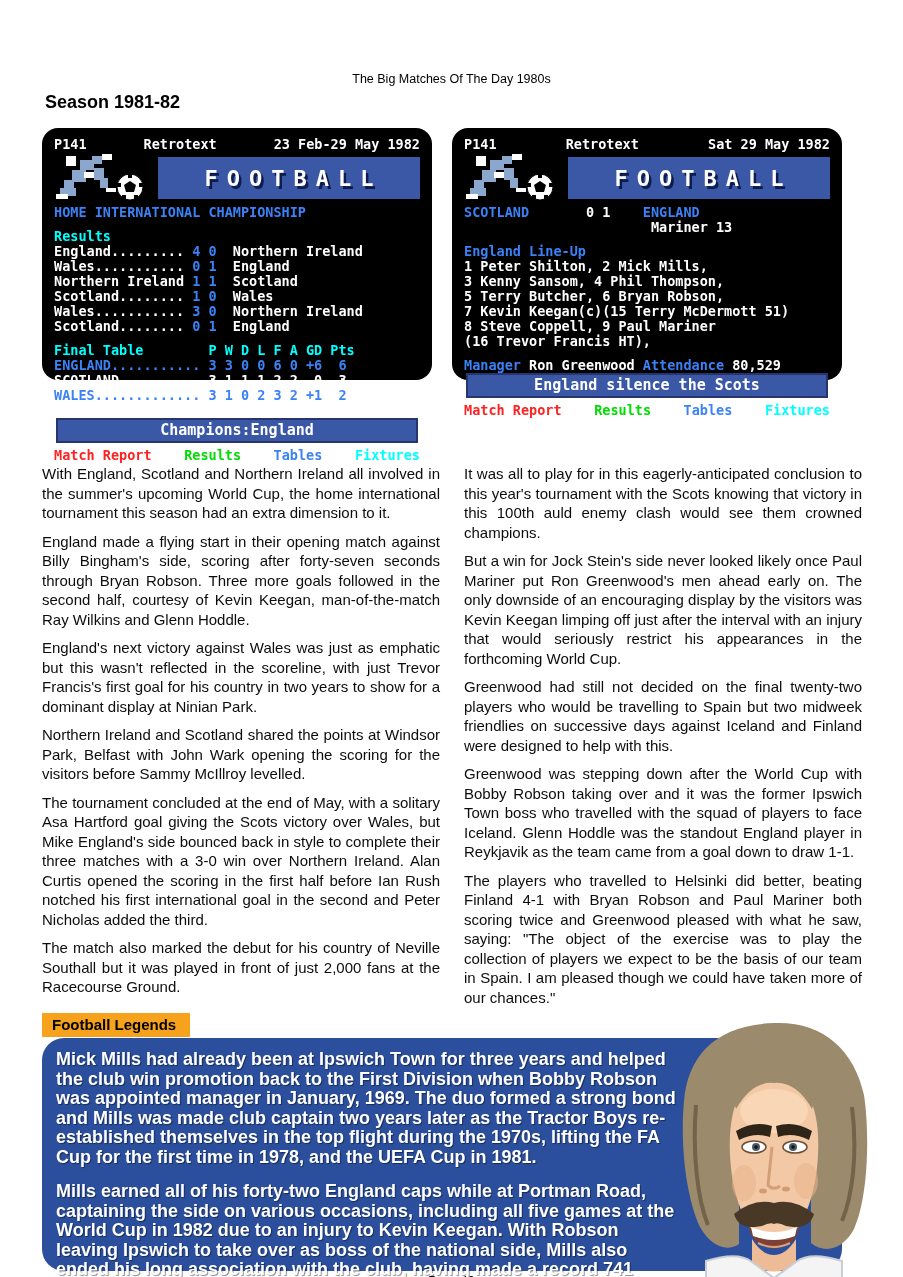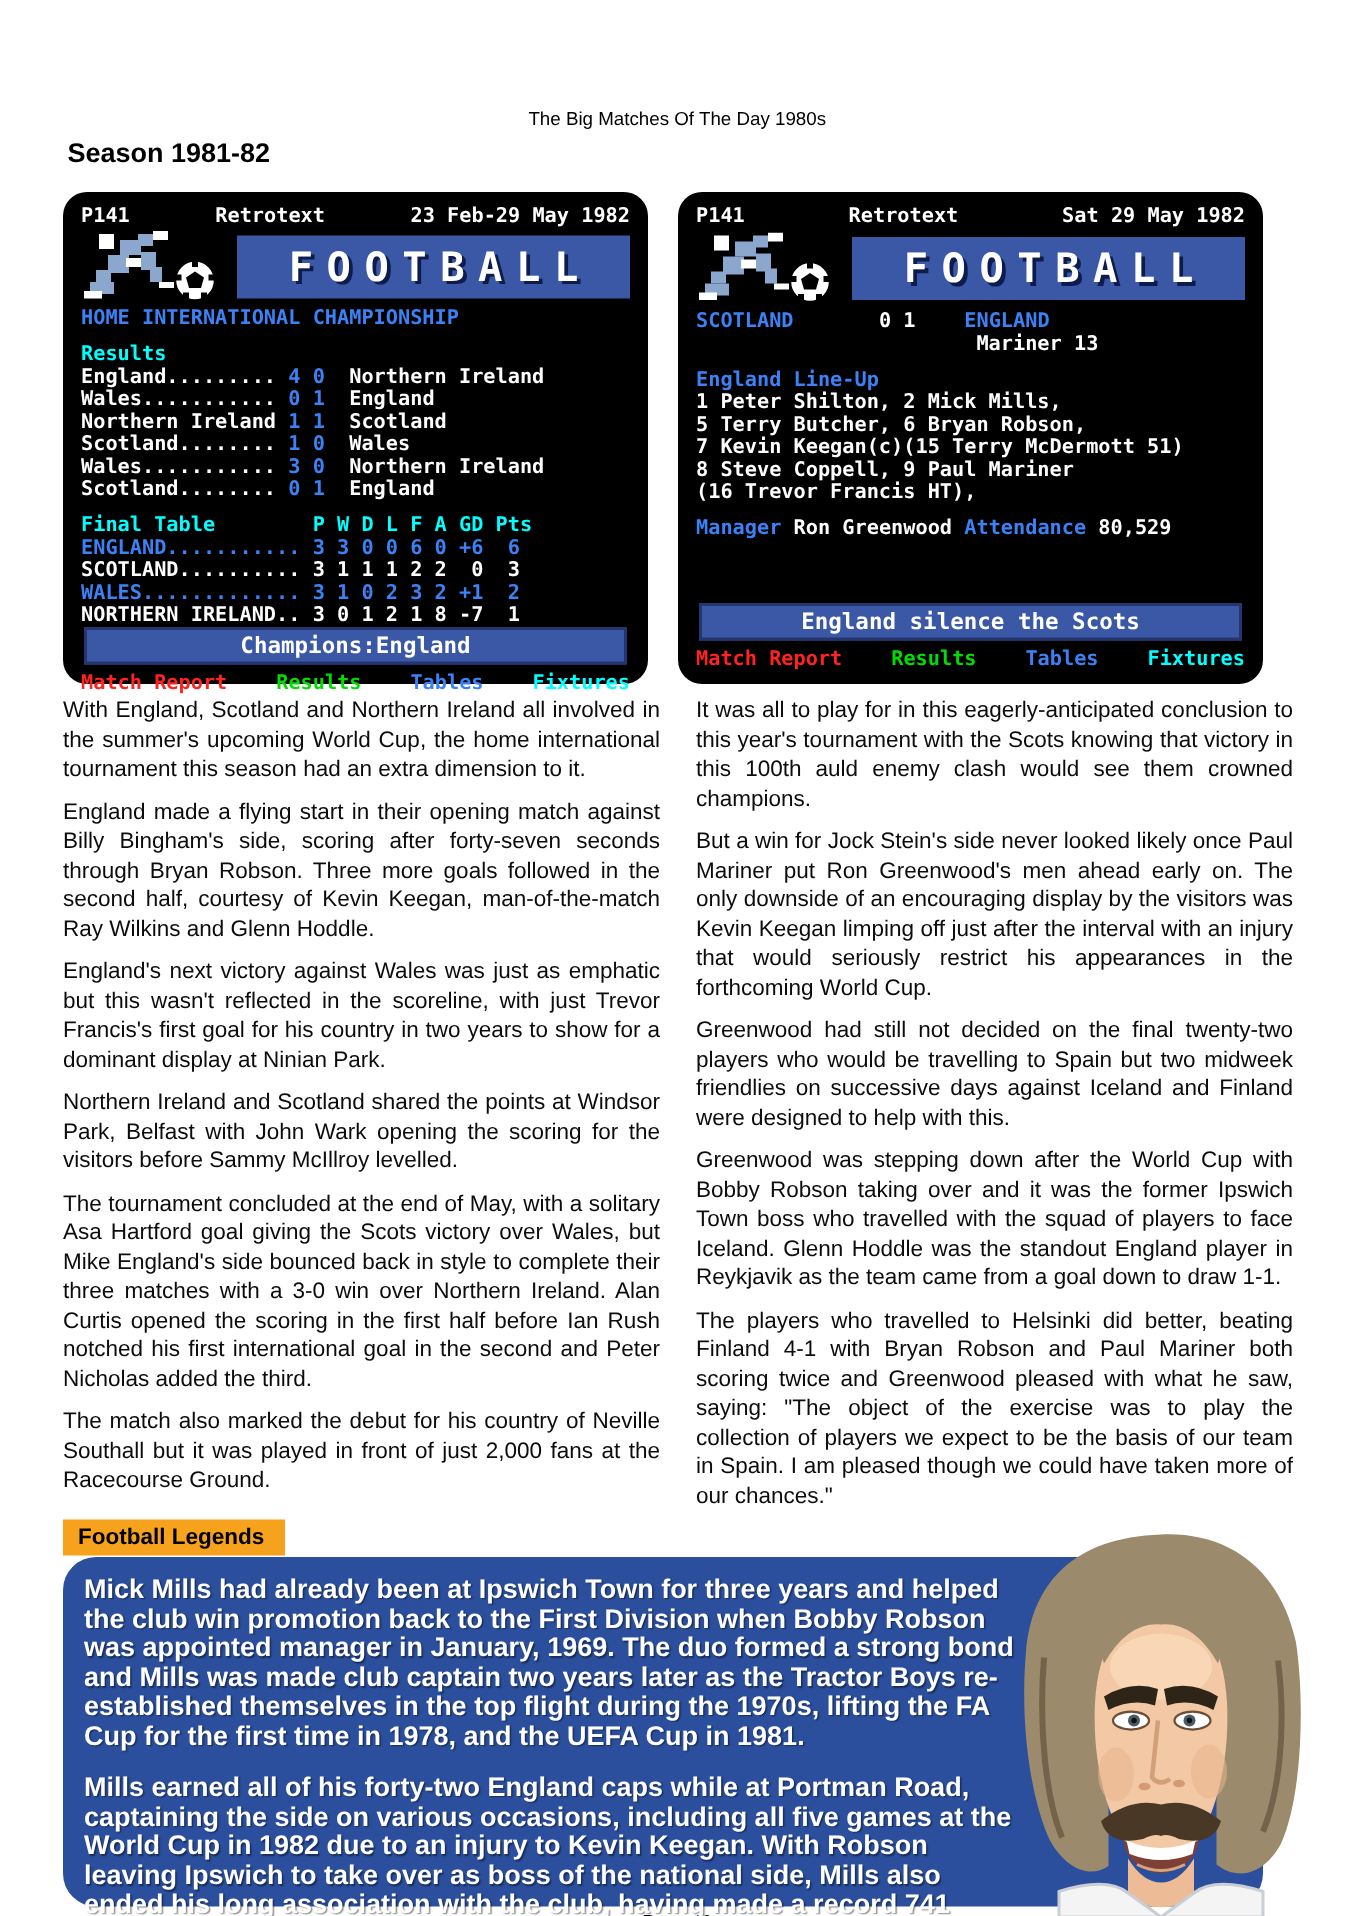--- a/index.html
+++ b/index.html
@@ -5,28 +5,28 @@
   html,body{margin:0;padding:0;background:#fff;}
   .page{position:relative;width:903px;height:1277px;background:#ffffff;
         font-family:"Liberation Sans",sans-serif;overflow:hidden;color:#111;margin-top:34px;}
 
   .running-header{position:absolute;top:38px;left:0;width:100%;text-align:center;
         font-size:12.5px;color:#000;}
   .season-title{position:absolute;top:58px;left:45px;font-size:18px;font-weight:bold;color:#000;}
 
   
   .screens{position:absolute;left:42px;top:94px;display:flex;gap:20px;}
-  .tt-screen{width:390px;height:328px;background:#000;border-radius:16px;
+  .tt-screen{width:390px;height:252px;background:#000;border-radius:16px;
         padding:8px 12px;box-sizing:border-box;display:flex;flex-direction:column;
         font-family:"DejaVu Sans Mono",monospace;font-weight:bold;font-size:13.5px;}
   .tt-pagehdr{display:flex;justify-content:space-between;color:#fff;line-height:17px;white-space:pre;}
   .tt-banner{display:flex;align-items:center;height:50px;margin:1px 0 3px;}
   .tt-banner-bar{flex:1;background:#3A58A6;height:42px;display:flex;align-items:center;
         justify-content:center;margin-left:2px;}
-  .tt-banner-word{color:#fff;font-size:27px;font-weight:bold;letter-spacing:9px;padding-left:9px;
+  .tt-banner-word{color:#fff;font-size:22px;font-weight:bold;letter-spacing:9px;padding-left:9px;
         text-shadow:2.5px 2.5px 0 #0d1b4d;}
   .tt-row{line-height:15px;white-space:pre;}
   .tt-row.blank{height:9px;}
   .tt-bars{margin-top:auto;}
   .tt-bar{background:#3A58A6;border:2px solid #26356e;color:#fff;text-align:center;
         font-size:15px;line-height:21px;margin:0 2px 3px;white-space:pre;}
   .tt-fastext{display:flex;justify-content:space-between;line-height:18px;white-space:pre;}
   .c-w{color:#ffffff}.c-y{color:#3b82f6}.c-c{color:#00ffff}
   .c-g{color:#00dd00}.c-r{color:#ff2222}
 
@@ -158,20 +158,21 @@
         <div class="tt-banner-bar">
           <span class="tt-banner-word">FOOTBALL</span>
         </div>
       </div>
       <div>
           <div class="tt-row"><span class="c-y">SCOTLAND</span><span class="c-w">       0 1    </span><span class="c-y">ENGLAND</span></div>
           <div class="tt-row"><span class="c-w">                       Mariner 13</span></div>
           <div class="tt-row blank"></div>
           <div class="tt-row"><span class="c-y">England Line-Up</span></div>
           <div class="tt-row"><span class="c-w">1 Peter Shilton, 2 Mick Mills,</span></div>
+          <div class="tt-row"><span class="c-w">3 Kenny Sansom, 4 Phil Thompson,</span></div>
           <div class="tt-row"><span class="c-w">5 Terry Butcher, 6 Bryan Robson,</span></div>
           <div class="tt-row"><span class="c-w">7 Kevin Keegan(c)(15 Terry McDermott 51)</span></div>
           <div class="tt-row"><span class="c-w">8 Steve Coppell, 9 Paul Mariner</span></div>
           <div class="tt-row"><span class="c-w">(16 Trevor Francis HT),</span></div>
           <div class="tt-row blank"></div>
           <div class="tt-row"><span class="c-y">Manager </span><span class="c-w">Ron Greenwood </span><span class="c-y">Attendance </span><span class="c-w">80,529</span></div>
         </div>
       <div class="tt-bars">
         <div class="tt-bar">England silence the Scots</div>
         <div class="tt-fastext"><span class="c-r">Match Report</span><span class="c-g">Results</span><span class="c-y">Tables</span><span class="c-c">Fixtures</span></div>

